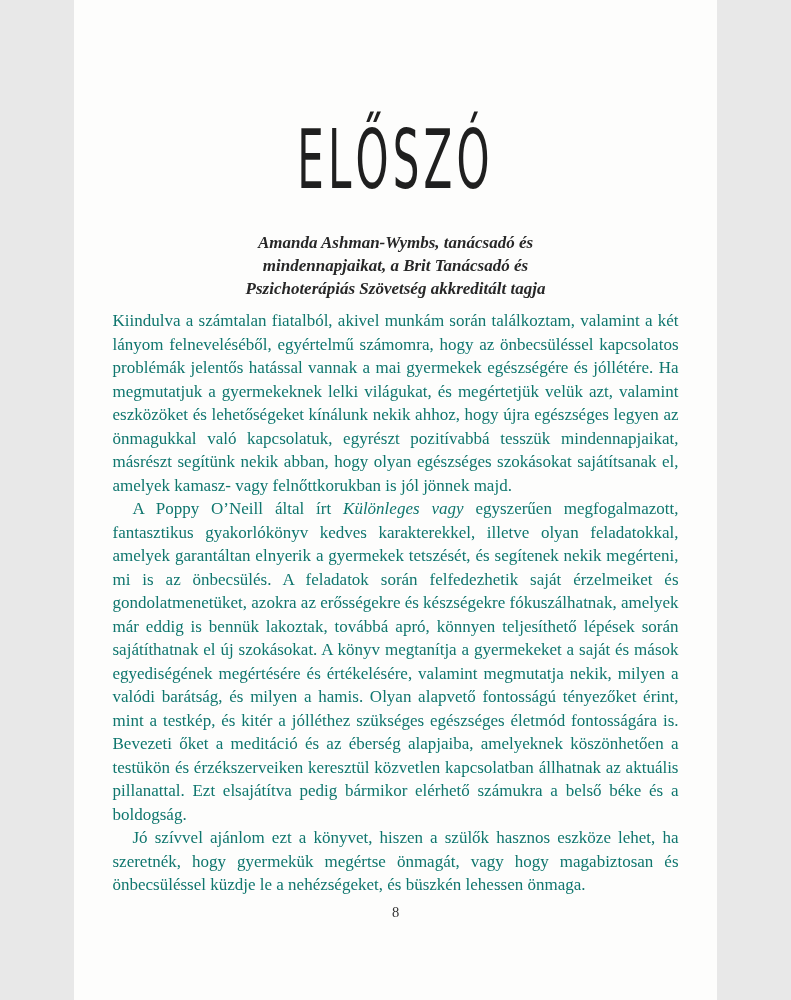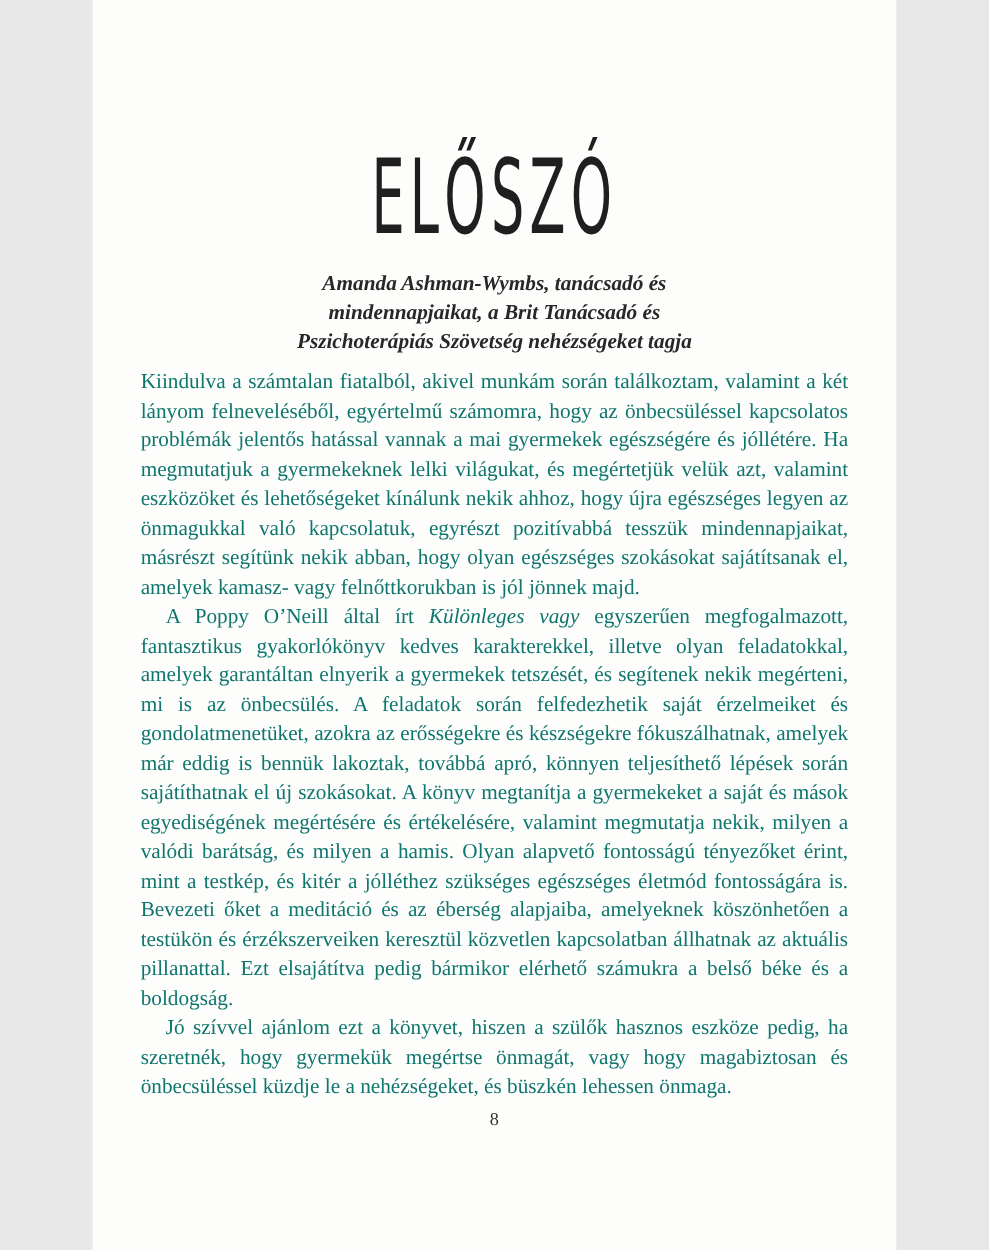--- a/index.html
+++ b/index.html
@@ -30,21 +30,21 @@
     font-weight: 400;
     font-size: 60px;
     letter-spacing: 6px;
     color: #1f1f1f;
     transform: scale(0.70, 1.38);
     transform-origin: center center;
     white-space: nowrap;
   }
   
   .byline {
-    margin-top: 13px;
+    margin-top: 29px;
     text-align: center;
     font-family: "Liberation Serif", serif;
     font-style: italic;
     font-weight: 700;
     font-size: 17px;
     line-height: 23px;
     color: #272727;
   }
   
   .body-text {
@@ -79,24 +79,24 @@
 
 <div class="page">
 
   <div class="title-wrap">
     <h1 class="title">ELŐSZÓ</h1>
   </div>
 
   <div class="byline">
     <div>Amanda Ashman-Wymbs, tanácsadó és</div>
     <div>mindennapjaikat, a Brit Tanácsadó és</div>
-    <div>Pszichoterápiás Szövetség nehézségeket tagja</div>
+    <div>Pszichoterápiás Szövetség akkreditált tagja</div>
   </div>
 
   <div class="body-text">
     <p class="no-indent">Kiindulva a számtalan fiatalból, akivel munkám során találkoztam, valamint a két lányom felneveléséből, egyértelmű számomra, hogy az önbecsüléssel kapcsolatos problémák jelentős hatással vannak a mai gyermekek egészségére és jóllétére. Ha megmutatjuk a gyermekeknek lelki világukat, és megértetjük velük azt, valamint eszközöket és lehetőségeket kínálunk nekik ahhoz, hogy újra egészséges legyen az önmagukkal való kapcsolatuk, egyrészt pozitívabbá tesszük mindennapjaikat, másrészt segítünk nekik abban, hogy olyan egészséges szokásokat sajátítsanak el, amelyek kamasz- vagy felnőttkorukban is jól jönnek majd.</p>
     <p class="indent"><span>A Poppy O’Neill által írt </span><em>Különleges vagy</em><span> egyszerűen megfogalmazott, fantasztikus gyakorlókönyv kedves karakterekkel, illetve olyan feladatokkal, amelyek garantáltan elnyerik a gyermekek tetszését, és segítenek nekik megérteni, mi is az önbecsülés. A feladatok során felfedezhetik saját érzelmeiket és gondolatmenetüket, azokra az erősségekre és készségekre fókuszálhatnak, amelyek már eddig is bennük lakoztak, továbbá apró, könnyen teljesíthető lépések során sajátíthatnak el új szokásokat. A könyv megtanítja a gyermekeket a saját és mások egyediségének megértésére és értékelésére, valamint megmutatja nekik, milyen a valódi barátság, és milyen a hamis. Olyan alapvető fontosságú tényezőket érint, mint a testkép, és kitér a jólléthez szükséges egészséges életmód fontosságára is. Bevezeti őket a meditáció és az éberség alapjaiba, amelyeknek köszönhetően a testükön és érzékszerveiken keresztül közvetlen kapcsolatban állhatnak az aktuális pillanattal. Ezt elsajátítva pedig bármikor elérhető számukra a belső béke és a boldogság.</span></p>
-    <p class="indent">Jó szívvel ajánlom ezt a könyvet, hiszen a szülők hasznos eszköze pedig, ha szeretnék, hogy gyermekük megértse önmagát, vagy hogy magabiztosan és önbecsüléssel küzdje le a nehézségeket, és büszkén lehessen önmaga.</p>
+    <p class="indent">Jó szívvel ajánlom ezt a könyvet, hiszen a szülők hasznos eszköze lehet, ha szeretnék, hogy gyermekük megértse önmagát, vagy hogy magabiztosan és önbecsüléssel küzdje le a nehézségeket, és büszkén lehessen önmaga.</p>
   </div>
 
   <div class="page-number">8</div>
 
 </div>
 
 </body></html>

